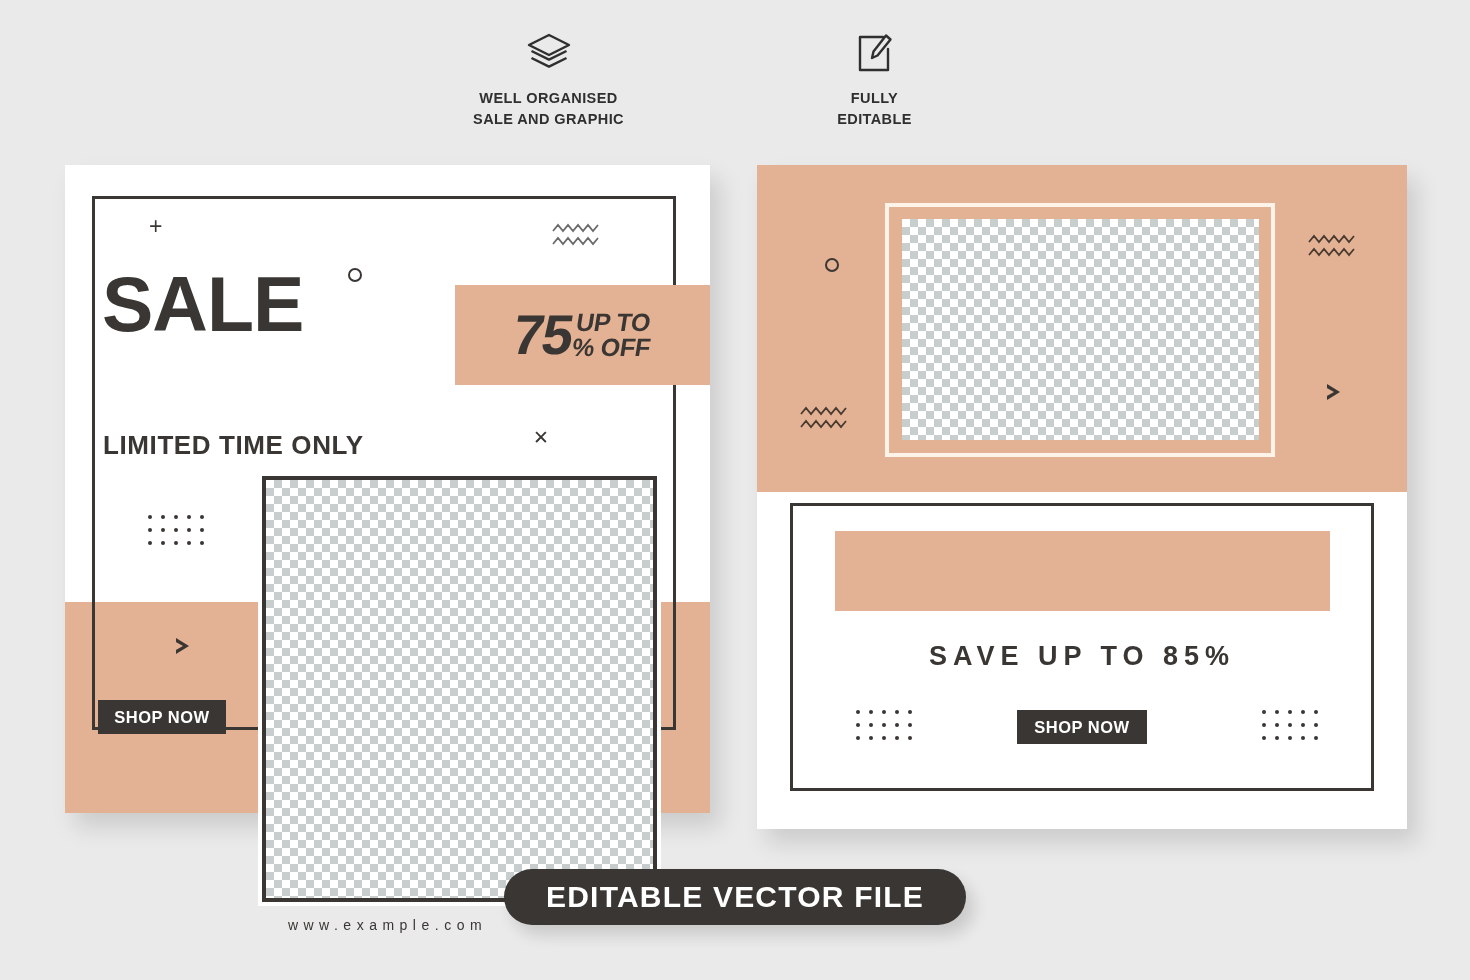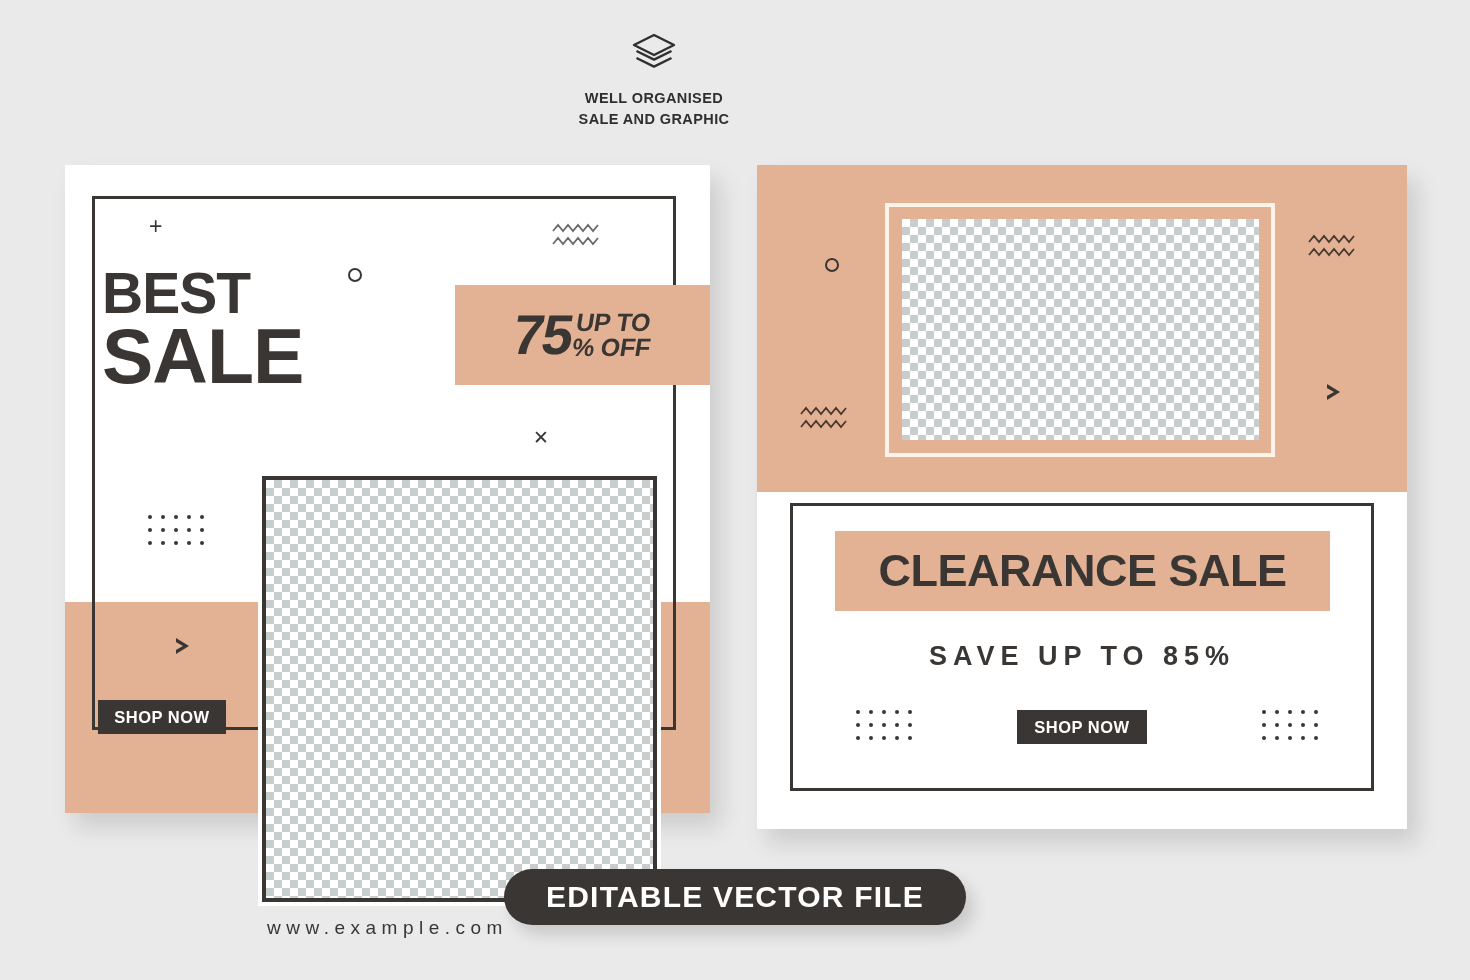--- a/index.html
+++ b/index.html
@@ -84,21 +84,21 @@
     border:4px solid #fff;box-sizing:border-box;pointer-events:none;
   }
   .shop-btn{
     position:absolute;background:#3a3633;color:#fff;
     font-size:16.5px;font-weight:800;letter-spacing:.5px;
     display:flex;align-items:center;justify-content:center;
   }
   #l-shop{left:33px;top:535px;width:128px;height:34px;}
   .l-url{
     position:absolute;left:0;top:752px;width:645px;text-align:center;
-    color:#3a3633;font-size:19px;letter-spacing:5.5px;font-weight:400;
+    color:#3a3633;font-size:14px;letter-spacing:5.5px;font-weight:400;
   }
 
   
   .r-peach-top{position:absolute;left:0;top:0;width:650px;height:327px;background:#e3b193;}
   .r-frame-white{
     position:absolute;left:128px;top:38px;width:390px;height:254px;
     border:4px solid #fdf3e8;box-sizing:border-box;
   }
   .r-checker-holder{
     position:absolute;left:145px;top:54px;width:357px;height:221px;
@@ -168,20 +168,34 @@
         </svg>
       </div>
       <div class="lbl">
         <div>WELL ORGANISED</div>
         <div>SALE AND GRAPHIC</div>
       </div>
     </div>
 
     <div class="f-gap1"></div>
 
+    <div class="feature">
+      <div class="ic">
+        <svg width="40" height="44" viewBox="0 0 40 44">
+          <g fill="none" stroke="#2f2f2f" stroke-width="2.4" stroke-linejoin="round" stroke-linecap="round">
+            <path d="M28 6 H5 V39 H33 V18"></path>
+            <path d="M22.5 24.5 L35.5 8.5 L31 4.5 L18.5 20.5 L17 27 Z"></path>
+          </g>
+        </svg>
+      </div>
+      <div class="lbl">
+        <div>FULLY</div>
+        <div>EDITABLE</div>
+      </div>
+    </div>
 
     <div class="f-gap2"></div>
 
   </div>
 
   <div class="card" id="card-left">
 
     <div class="l-peach-band"></div>
     <div class="l-inner-border"></div>
 
@@ -209,24 +223,24 @@
         <i></i>
       <i></i>
         <i></i>
         <i></i>
         <i></i>
         <i></i>
     </div>
     <div class="deco tri-hollow onpeach" style="left:111px;top:473px;"></div>
 
     <div class="l-title">
-      <span class="t1">BEST</span>
       <span class="t2">SALE</span>
     </div>
 
+    <div class="l-sub">LIMITED TIME ONLY</div>
 
     <div class="discount-badge">
       <div class="discount-inner">
         <span class="disc-num">75</span>
         <span class="disc-right">
           <span class="disc-upto">UP TO</span>
           <span class="disc-off">% OFF</span>
         </span>
       </div>
     </div>
@@ -265,21 +279,20 @@
     <div class="deco tri-hollow onpeach" style="left:570px;top:219px;"></div>
 
     <div class="r-checker-holder">
       <div class="checker"></div>
     </div>
     <div class="r-frame-white"></div>
 
     <div class="r-inner-border"></div>
 
     <div class="r-title-bg"></div>
-    <div class="r-title">CLEARANCE SALE</div>
 
     <div class="r-sub">SAVE UP TO 85%</div>
 
     <div class="deco dots" style="left:99px;top:545px;">
       <i></i>
         <i></i>
         <i></i>
         <i></i>
         <i></i>
       <i></i>

